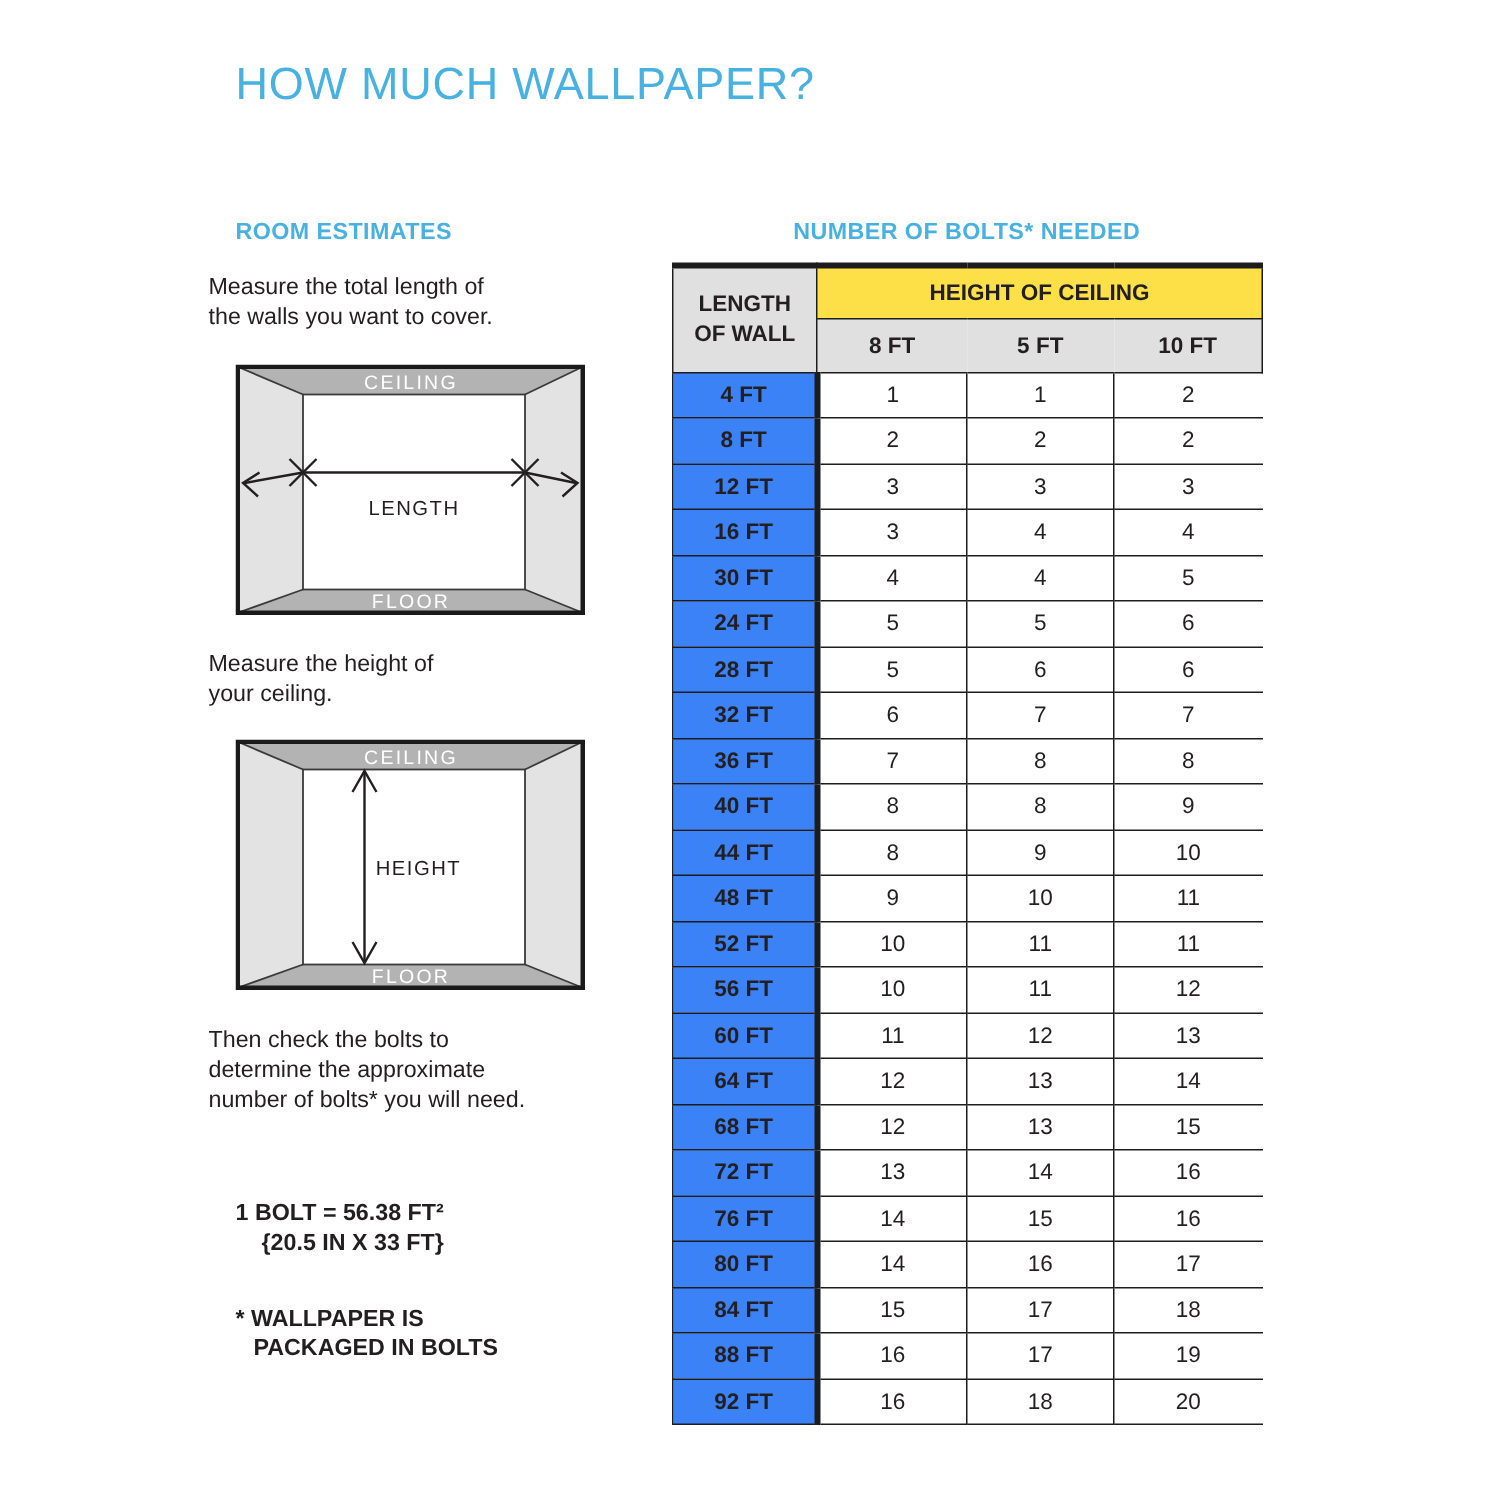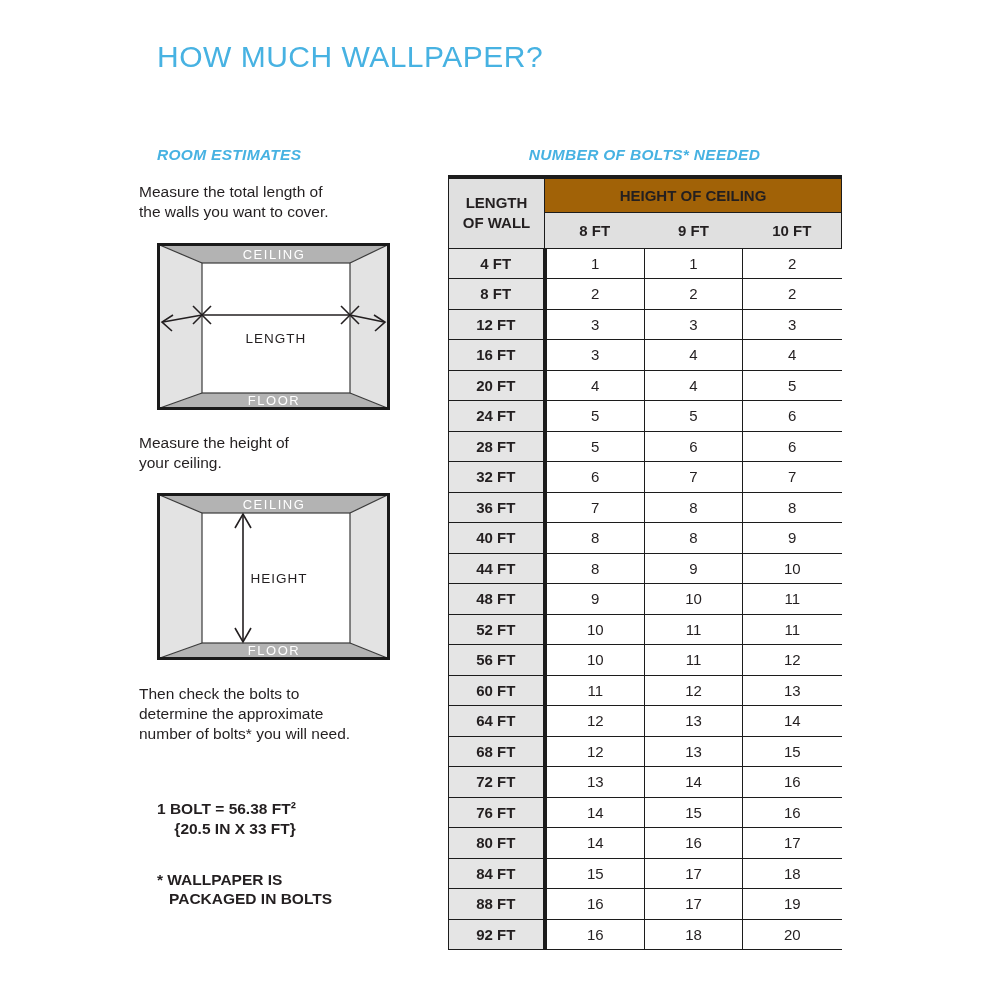--- a/index.html
+++ b/index.html
@@ -12,21 +12,20 @@
   .abs { position: absolute; }
 
   .page-title {
     left: 157px; top: 40px;
     font-size: 30px; font-weight: normal; letter-spacing: 0.5px;
     color: var(--accent, #47B2E2);
   }
   .section-heading {
     font-size: 15.5px; font-weight: bold; letter-spacing: 0.3px;
     color: var(--accent, #47B2E2);
-    font-style: italic;
   }
   #room-estimates-heading { left: 157px; top: 146px; }
   #bolts-heading { left: 448px; top: 146px; width: 393px; text-align: center; }
 
   .step-text { left: 139px; font-size: 15.5px; line-height: 20px; }
   #step1 { top: 182px; }
   #step2 { top: 433px; }
   #step3 { top: 684px; }
 
   #diagram1 { left: 157px; top: 243px; }
@@ -44,29 +43,29 @@
   }
   table.bolts th, table.bolts td {
     border: 1.5px solid #1c1c1c; text-align: center; vertical-align: middle;
     padding: 0; color: var(--ink, #231F20);
   }
   table.bolts { border-top: 4px solid #1c1c1c; }
   th.corner {
     width: 96px; background: #e0e0e0; font-weight: bold;
     border-right: 4px solid #1c1c1c; line-height: 20px; font-size: 15px;
   }
-  th.group  { background: #a16207; font-weight: bold; height: 35px; }
+  th.group  { background: #fde047; font-weight: bold; height: 35px; }
   tr.subhead th {
     background: #e0e0e0; font-weight: bold; height: 36px;
     border-left: none; border-right: none;
   }
   tr.subhead th:last-child { border-right: 1.5px solid #1c1c1c; }
   tbody tr { height: 30.5px; }
   tbody th.rowlabel {
-    background: #e5e5e5; font-weight: bold;
+    background: #3b82f6; font-weight: bold;
     border-right: 4px solid #1c1c1c;
     margin-left: 20px;
   }
   tbody td { background: #ffffff; font-weight: normal; }
   tbody td:last-child { border-right: none; }
 
   svg .roomline { stroke: #3a3a3a; stroke-width: 1.2; fill: none; }
   svg .arrow { stroke: #231F20; stroke-width: 1.6; fill: none; }
   svg text { font-family: "Liberation Sans", sans-serif; }
   svg .wallcap { fill: #ffffff; font-size: 13px; letter-spacing: 1.5px; }
@@ -165,21 +164,21 @@
   <thead>
     <tr>
       <th rowspan="2" class="corner">
         <span>LENGTH</span><br>
         <span>OF WALL</span>
       </th>
       <th colspan="3" class="group">HEIGHT OF CEILING</th>
     </tr>
     <tr class="subhead">
       <th>8 FT</th>
-      <th>9 FT</th>
+      <th>5 FT</th>
       <th>10 FT</th>
     </tr>
   </thead>
   <tbody id="bolts-tbody">
       <tr>
         <th class="rowlabel">4 FT</th>
         <td>1</td>
         <td>1</td>
         <td>2</td>
       </tr>
@@ -195,21 +194,21 @@
         <td>3</td>
         <td>3</td>
       </tr>
       <tr>
         <th class="rowlabel">16 FT</th>
         <td>3</td>
         <td>4</td>
         <td>4</td>
       </tr>
       <tr>
-        <th class="rowlabel">20 FT</th>
+        <th class="rowlabel">30 FT</th>
         <td>4</td>
         <td>4</td>
         <td>5</td>
       </tr>
       <tr>
         <th class="rowlabel">24 FT</th>
         <td>5</td>
         <td>5</td>
         <td>6</td>
       </tr>

